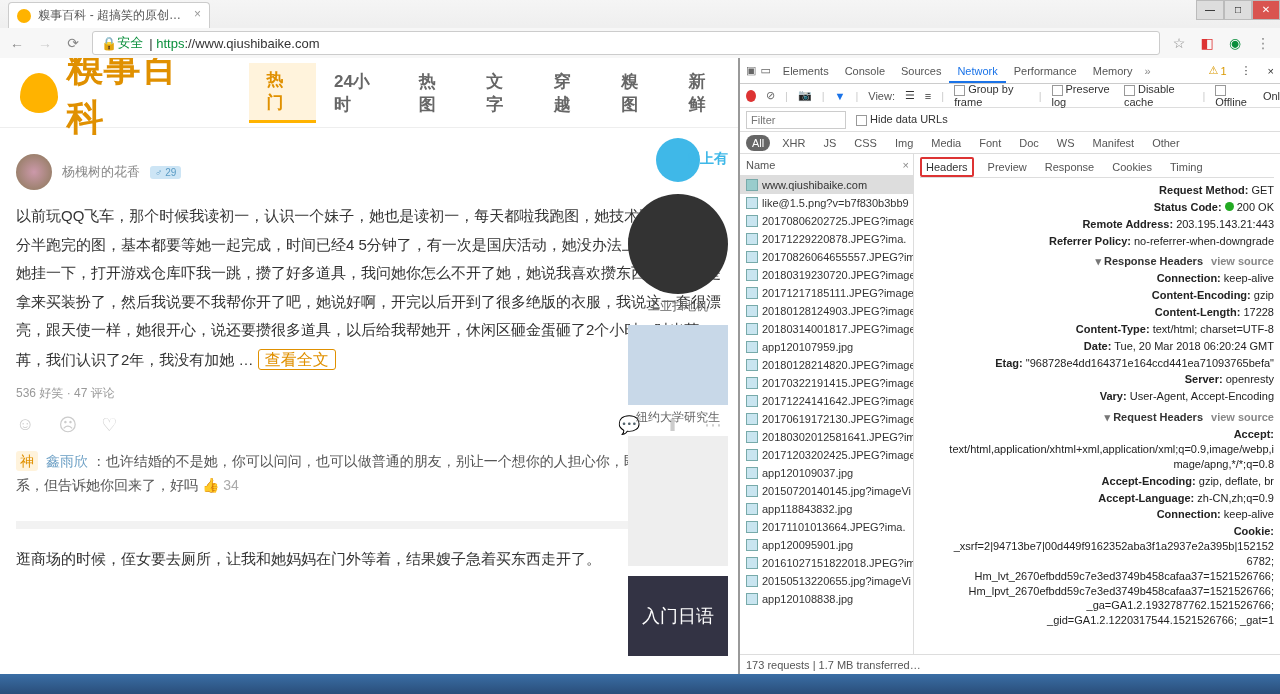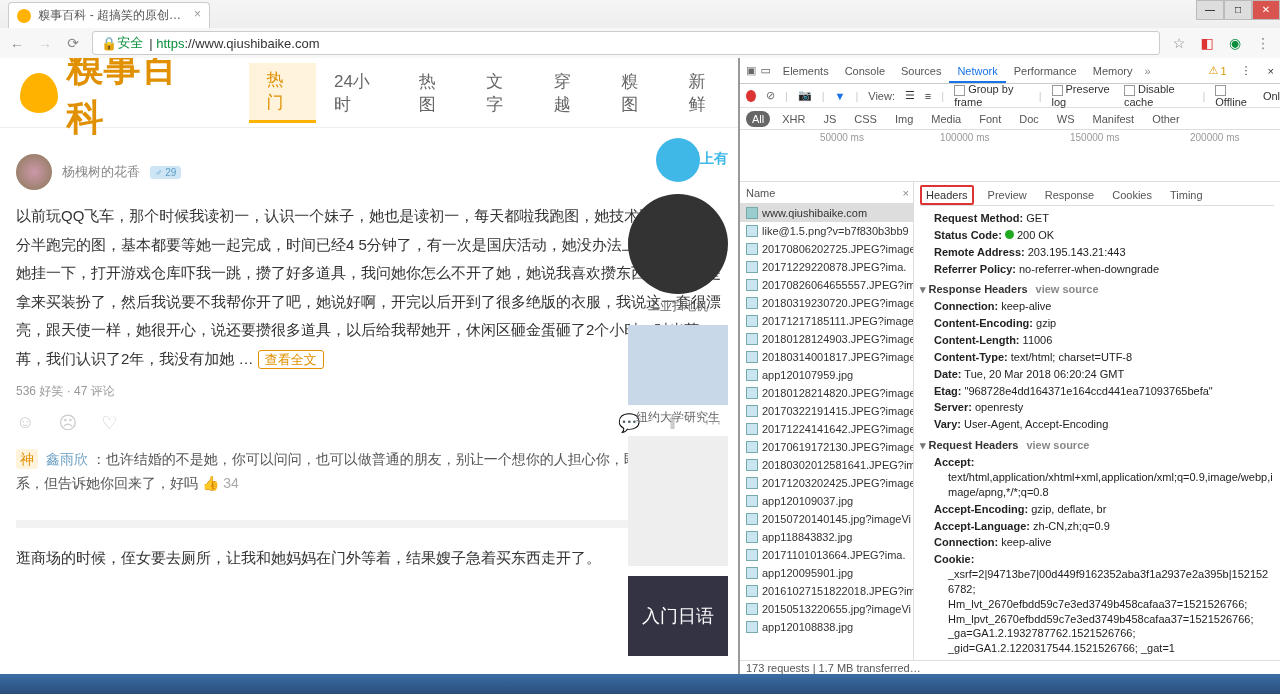--- a/index.html
+++ b/index.html
@@ -20,30 +20,30 @@
 .win-close { background:#d9544f; color:#fff; }
 
 
 .page-area { display:flex; height: calc(694px - 58px - 20px); }
 .site { width: 738px; background:#fff; overflow:hidden; position:relative;}
 .site-header { height: 70px; display:flex; align-items:center; padding-left:20px; border-bottom:1px solid #eee;}
 .logo { display:flex; align-items:center; gap:8px; }
 .logo-icon { width:40px; height:40px; background:#ffb300; border-radius:50% 50% 50% 50% / 60% 60% 40% 40%; position:relative;}
 .logo-text { font-size:37px; font-weight:bold; color:#e09000; font-family:"KaiTi",serif;}
 .nav { display:flex; margin-left:40px; }
-.nav-item { padding: 0 18px; height:60px; display:flex; align-items:center; font-size:17px; color:#666; }
+.nav-item { padding: 0 18px; height:60px; display:flex; align-items:center; font-size:17px; color:#666;font-weight:bold; }
 .nav-item.active { background:#fff3dc; color:#e09000; border-bottom:3px solid #ffb300; }
 .content { padding: 16px; }
 .post { background:#fff; padding:10px 0; }
 .post-header { display:flex; align-items:center; gap:10px; margin-bottom:12px;}
 .avatar { width:36px; height:36px; border-radius:50%; background:#8a6d5a;}
 .username { color:#888; font-size:13px;}
 .badge { background:#cde5f5; color:#5a9bc4; font-size:10px; padding:1px 5px; border-radius:3px;}
 .post-body { font-size:15px; line-height:1.9; color:#333; }
-.read-more { border:1px solid #e09000; color:#e09000; padding:1px 6px; font-size:13px; border-radius:3px;}
+.read-more { border:1px solid #e09000; color:#e09000; padding:1px 6px; font-size:16px; border-radius:3px;}
 .post-stats { color:#999; font-size:12px; margin-top:10px; }
 .reactions { display:flex; gap:24px; margin-top:12px; color:#ccc; font-size:18px;}
 .comment { margin-top:14px; font-size:14px; color:#555; line-height:1.7;}
 .comment .cuser{ color:#e09000; background:#fff3dc; padding:2px 4px; border-radius:3px; margin-right:4px;}
 .sidebar-right { position:absolute; right:0; top:80px; width:120px; }
 .side-card { text-align:center; font-size:12px; color:#666; margin-bottom:10px;}
 .side-img { width:100px; height:100px; background:#333; border-radius:50%; margin:0 auto 4px;}
 .side-img2 { width:100px; height:80px; background:#c8d8e8; margin:0 auto 4px;}
 .promo-logo { width:44px; height:44px; border-radius:50%; background:#3fb8e8; margin:0 auto;}
 
@@ -64,31 +64,31 @@
 .timeline { height:52px; border-bottom:1px solid #ddd; position:relative; color:#999; font-size:10px;}
 .timeline span{ position:absolute; top:2px;}
 .dt-body { flex:1; display:flex; overflow:hidden;}
 .req-list { width:174px; border-right:1px solid #ddd; overflow:hidden;}
 .req-head { display:flex; border-bottom:1px solid #ddd; height:22px; align-items:center; padding-left:6px; color:#555; position:relative;}
 .req-head .x{position:absolute; right:4px; color:#888;}
 .req-item { height:18px; padding-left:6px; display:flex; align-items:center; gap:4px; white-space:nowrap; overflow:hidden; font-size:11px; color:#333;}
 .req-item.sel{ background:#ddd;}
 .fi { width:12px; height:12px; background:#9cc; border:1px solid #7aa; flex-shrink:0;}
 .fi.img{ background:#c9e5f0;}
-.detail { flex:1; overflow:auto; padding:2px 6px 6px;}
+.detail { flex:1; overflow:auto; padding:2px 6px 6px;text-align:right;}
 .detail-tabs { display:flex; gap:10px; border-bottom:1px solid #ddd; height:22px; align-items:center;}
 .detail-tab { color:#555; padding:2px 4px;}
 .detail-tab.active { border:2px solid #d33; color:#333; border-radius:2px;}
 .hdr-section { margin-top:4px; font-family:Consolas,monospace; font-size:11px; }
 .sec-title { color:#333; font-weight:bold; padding:2px 0;}
 .sec-title .vs{ color:#888; font-weight:bold; margin-left:8px;}
 .hdr-line { padding:1px 0 1px 14px; color:#222; white-space:normal; word-break:break-word; line-height:1.35; text-indent:-14px; margin-left:14px;}
 .hdr-line b{ font-weight:bold;}
 .status-dot{ display:inline-block; width:9px; height:9px; border-radius:50%; background:#2a2; margin-right:3px;}
-.dt-status { height:14px; border-top:1px solid #ddd; font-size:11px; color:#555; padding-left:6px; display:flex; align-items:center;}
+.dt-status { height:20px; border-top:1px solid #ddd; font-size:11px; color:#555; padding-left:6px; display:flex; align-items:center;}
 .taskbar { height:20px; background:linear-gradient(#3a6ea5,#2a4e7a); }
 .tri::before{content:"▸"; color:#777; margin-right:3px;}
 .tri.open::before{content:"▾";}
 .chk{ width:11px; height:11px; border:1px solid #999; display:inline-block; vertical-align:middle; margin-right:3px;}
 </style>
 </head>
 <body>
 
 <div class="browser-chrome">
   <div class="win-controls">
@@ -209,40 +209,38 @@
       <span>☰</span>
       <span>≡</span>
       <span style="color:#ccc">|</span>
       <label><span class="chk"></span><span>Group by frame</span></label>
       <span style="color:#ccc">|</span>
       <label><span class="chk"></span><span>Preserve log</span></label>
       <label><span class="chk"></span><span>Disable cache</span></label>
       <span style="color:#ccc">|</span>
       <label><span class="chk"></span><span>Offline</span></label>
       <span>Onl</span>
+    </div>
+    <div class="dt-filter-row">
+      <input class="filter-input" placeholder="Filter" style="">
+      <label><span class="chk"></span><span>Hide data URLs</span></label>
     </div>
     <div class="type-row" id="type-row">
         <span class="type-pill active">All</span>
         <span class="type-pill">XHR</span>
         <span class="type-pill">JS</span>
         <span class="type-pill">CSS</span>
         <span class="type-pill">Img</span>
         <span class="type-pill">Media</span>
         <span class="type-pill">Font</span>
         <span class="type-pill">Doc</span>
         <span class="type-pill">WS</span>
         <span class="type-pill">Manifest</span>
         <span class="type-pill">Other</span>
       </div>
-    <div class="timeline">
-      <span style="left:80px">50000 ms</span>
-      <span style="left:200px">100000 ms</span>
-      <span style="left:330px">150000 ms</span>
-      <span style="left:450px">200000 ms</span>
-    </div>
     <div class="dt-body">
       <div class="req-list">
         <div class="req-head">
             <span>Name</span>
             <span class="x">×</span>
           </div>
         <div id="req-items">
             <div class="req-item sel">
               <span class="fi"></span>
               <span>www.qiushibaike.com</span>
@@ -353,21 +351,21 @@
           <div class="hdr-line"><b>Request Method:</b> <span>GET</span></div>
           <div class="hdr-line"><b>Status Code:</b> <span class="status-dot"></span><span>200 OK</span></div>
           <div class="hdr-line"><b>Remote Address:</b> <span>203.195.143.21:443</span></div>
           <div class="hdr-line"><b>Referrer Policy:</b> <span>no-referrer-when-downgrade</span></div>
         </div>
         <div class="hdr-section">
           <div class="sec-title tri open"><span>Response Headers</span><span class="vs">view source</span></div>
           <div id="resp-hdrs">
               <div class="hdr-line"><b>Connection:</b><span> keep-alive</span></div>
               <div class="hdr-line"><b>Content-Encoding:</b><span> gzip</span></div>
-              <div class="hdr-line"><b>Content-Length:</b><span> 11006</span></div>
+              <div class="hdr-line"><b>Content-Length:</b><span> 17228</span></div>
               <div class="hdr-line"><b>Content-Type:</b><span> text/html; charset=UTF-8</span></div>
               <div class="hdr-line"><b>Date:</b><span> Tue, 20 Mar 2018 06:20:24 GMT</span></div>
               <div class="hdr-line"><b>Etag:</b><span> "968728e4dd164371e164ccd441ea71093765befa"</span></div>
               <div class="hdr-line"><b>Server:</b><span> openresty</span></div>
               <div class="hdr-line"><b>Vary:</b><span> User-Agent, Accept-Encoding</span></div>
             </div>
         </div>
         <div class="hdr-section">
           <div class="sec-title tri open"><span>Request Headers</span><span class="vs">view source</span></div>
           <div id="req-hdrs">

